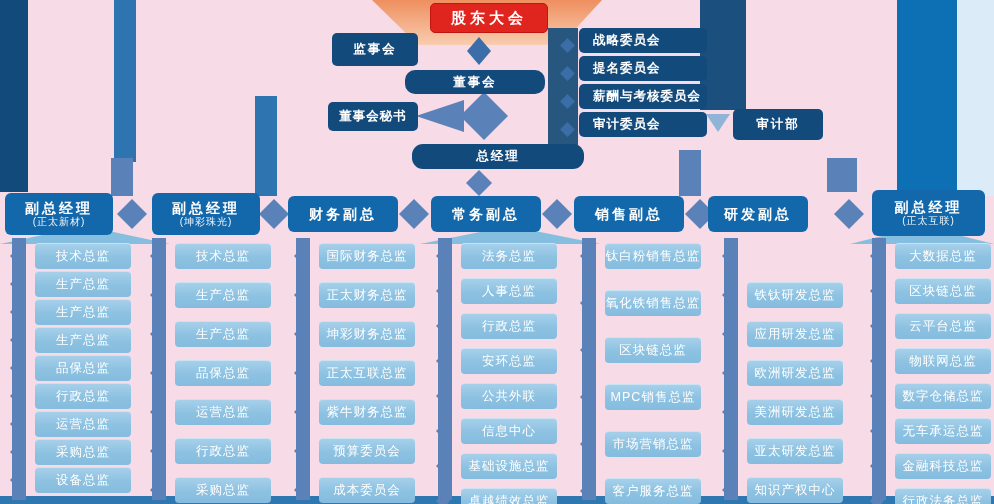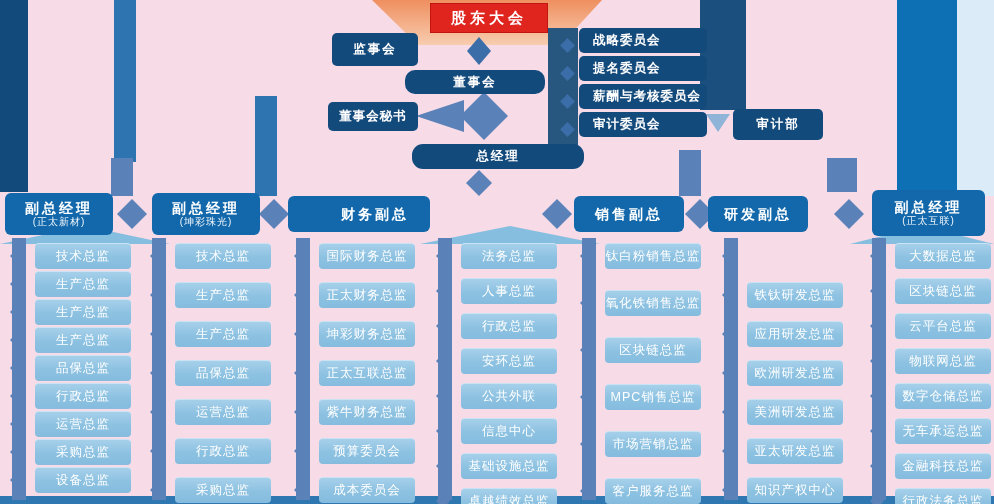--- a/index.html
+++ b/index.html
@@ -10,21 +10,21 @@
   .art{position:absolute;}
   .tri-up{clip-path:polygon(0 100%,50% 0,100% 100%);}
   .tri-down{clip-path:polygon(0 0,100% 0,50% 100%);}
   .tri-left{clip-path:polygon(0 50%,100% 0,100% 100%);}
   .rhomb{clip-path:polygon(50% 0,100% 50%,50% 100%,0 50%);}
 
   
   .navybox{position:absolute;background:#134a7c;color:#fff;display:flex;align-items:center;justify-content:center;
            font-size:12.5px;font-weight:bold;letter-spacing:2px;border-radius:5px;white-space:nowrap;}
   .redbox{position:absolute;background:#e0251f;border:1px solid #c2150f;color:#fff;display:flex;align-items:center;justify-content:center;
-          font-size:15px;font-weight:bold;letter-spacing:4px;border-radius:0;}
+          font-size:15px;font-weight:bold;letter-spacing:4px;border-radius:5px;}
   .funnel{position:absolute;left:372px;top:0;width:230px;height:45px;
           background:linear-gradient(180deg,#ef8f5f,#f8cdb0);
           clip-path:polygon(0 0,100% 0,82% 100%,20% 100%);}
 
   
   #committees{position:absolute;left:560px;top:28px;width:160px;display:flex;flex-direction:column;gap:3px;}
   .crow{position:relative;display:flex;align-items:flex-end;height:25px;}
   .crow .dia{width:15px;height:15px;background:#3b6ea8;flex:none;margin-right:4px;
              clip-path:polygon(50% 0,100% 50%,50% 100%,0 50%);}
   .crow .cbox{background:#134a7c;color:#fff;border-radius:5px;width:128px;height:25px;display:flex;align-items:center;
@@ -125,22 +125,26 @@
     </div>
 
   <div class="hdr" style="left:5px;top:193px;width:108px;height:42px;">
     <span class="ttl">副总经理</span>
     <span class="sub">(正太新材)</span>
   </div>
   <div class="hdr" style="left:152px;top:193px;width:108px;height:42px;">
     <span class="ttl">副总经理</span>
     <span class="sub">(坤彩珠光)</span>
   </div>
-  <div class="hdr" style="left:288px;top:196px;width:110px;height:36px;padding-left:32px;">
+  <div class="hdr" style="left:288px;top:196px;width:110px;height:36px;">
     <span class="ttl">财务副总</span>
+
+  </div>
+  <div class="hdr" style="left:431px;top:196px;width:110px;height:36px;">
+    <span class="ttl">常务副总</span>
 
   </div>
   <div class="hdr" style="left:574px;top:196px;width:110px;height:36px;">
     <span class="ttl">销售副总</span>
 
   </div>
   <div class="hdr" style="left:708px;top:196px;width:100px;height:36px;align-items:center;">
     <span class="ttl">研发副总</span>
 
   </div>

